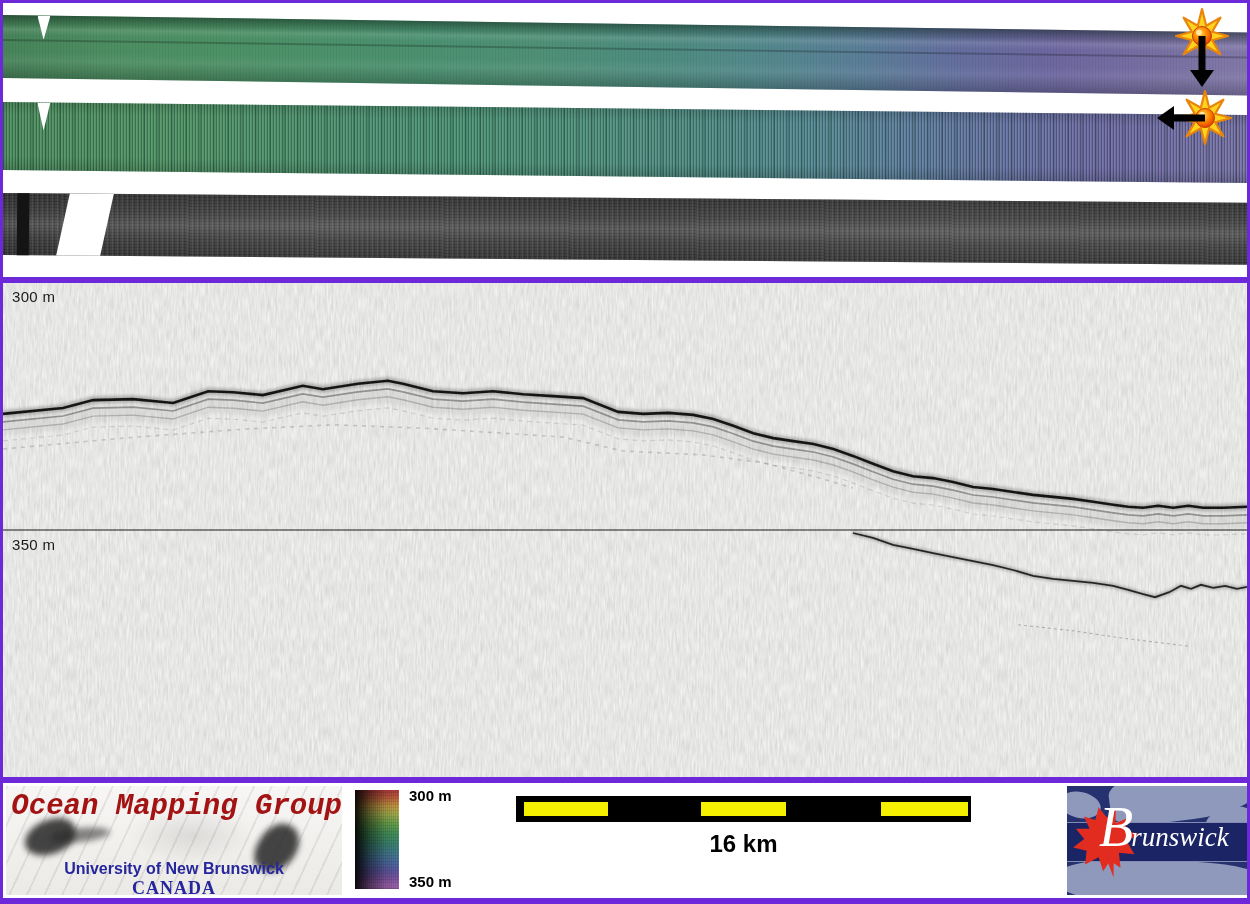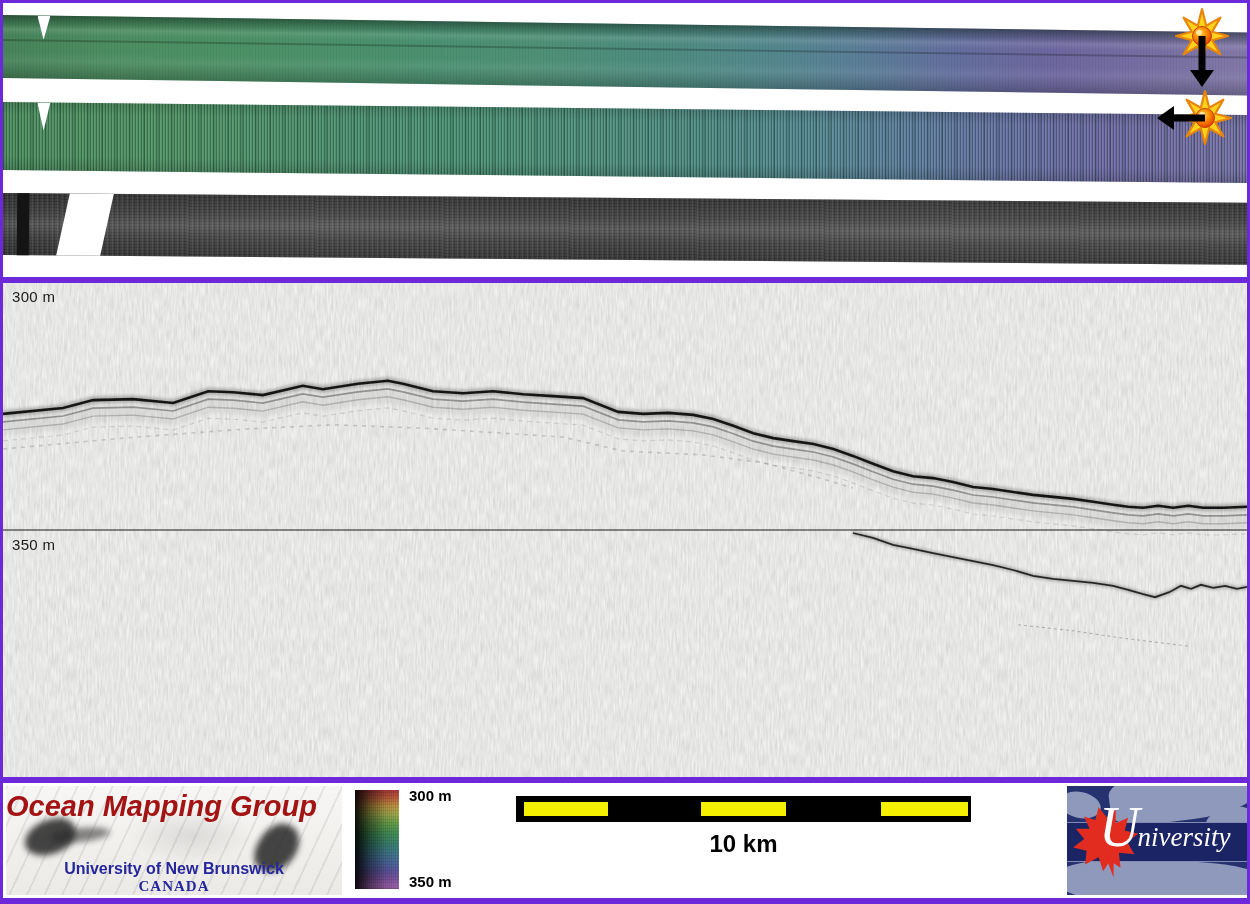--- a/index.html
+++ b/index.html
@@ -44,26 +44,26 @@
   .footer{position:absolute;left:3px;top:783px;width:1244px;height:115px;background:#fff;}
   .omg{position:absolute;left:3px;top:3px;width:336px;height:109px;overflow:hidden;
     background:
       repeating-linear-gradient(115deg, rgba(70,70,70,0.10) 0 2px, transparent 2px 16px),
       radial-gradient(90px 40px at 55% 45%, rgba(140,140,140,0.22), transparent 70%),
       linear-gradient(180deg,#f7f6f4,#eceae7);}
   .omg-blob{position:absolute;background:#262626;filter:blur(3px);opacity:0.85;}
   .omg-blob1{left:18px;top:34px;width:52px;height:34px;border-radius:60% 40% 55% 45%;transform:rotate(-14deg);}
   .omg-blob1b{left:44px;top:42px;width:60px;height:14px;border-radius:50%;transform:rotate(-6deg);opacity:0.55;}
   .omg-blob2{left:252px;top:36px;width:38px;height:52px;border-radius:55% 45% 60% 40%;transform:rotate(28deg);}
-  .omg-title{position:relative;z-index:2;margin-top:4px;text-align:left;color:#a31313;
-    font-family:Liberation Sans, sans-serif;font-style:italic;font-weight:bold;font-size:29px;}
+  .omg-title{position:relative;z-index:2;margin-top:4px;text-align:right;color:#a31313;
+    font-family:Liberation Mono, monospace;font-style:italic;font-weight:bold;font-size:29px;}
   .omg-sub{position:absolute;z-index:2;left:0;right:0;top:74px;text-align:center;color:#26269d;
     font-family:Liberation Sans, sans-serif;font-weight:bold;font-size:16px;}
   .omg-country{position:absolute;z-index:2;left:0;right:0;top:92px;text-align:center;color:#26269d;
-    font-family:"Liberation Serif",serif;font-weight:bold;font-size:15px;letter-spacing:1px;}
+    font-family:"Liberation Serif",serif;font-weight:bold;font-size:18px;letter-spacing:1px;}
   .colorbar{position:absolute;left:352px;top:7px;width:44px;height:99px;
     background:
       repeating-linear-gradient(90deg, rgba(0,0,0,0.10) 0 1px, transparent 1px 2px),
       repeating-linear-gradient(0deg, rgba(0,0,0,0.08) 0 1px, transparent 1px 3px),
       linear-gradient(90deg, rgba(0,0,0,0.92), rgba(0,0,0,0.45) 35%, rgba(0,0,0,0.10) 70%, rgba(0,0,0,0) 100%),
       linear-gradient(180deg,#b13b3b 0%,#c2613c 8%,#c79a45 16%,#a8b04e 24%,#6aa64e 34%,#46955c 44%,#3d8a74 54%,#447d92 64%,#4f6ba4 74%,#6159a4 82%,#8257a5 90%,#a366b2 97%,#8c5a9d 100%);}
   .cb-label{position:absolute;left:406px;font-size:15px;font-weight:bold;color:#000;}
   .cb-top{top:4px;} .cb-bottom{top:90px;}
   .scalebar{position:absolute;left:513px;top:13px;width:455px;height:26px;background:#000;}
   .seg{position:absolute;top:6px;height:14px;background:#f5ef00;}
@@ -191,30 +191,30 @@
 
     <div class="colorbar"></div>
     <div class="cb-label cb-top">300 m</div>
     <div class="cb-label cb-bottom">350 m</div>
 
     <div class="scalebar">
       <div class="seg seg1"></div>
       <div class="seg seg2"></div>
       <div class="seg seg3"></div>
     </div>
-    <div class="scale-label">10 km</div>
+    <div class="scale-label">16 km</div>
 
     <div class="arcticnet">
       <div class="an-land an-land1"></div>
       <div class="an-land an-land2"></div>
       <div class="an-land an-land3"></div>
       <div class="an-land an-land4"></div>
       <div class="an-band"></div>
       <svg class="an-leaf" width="74" height="96" viewBox="0 0 100 100">
         <g transform="rotate(-12 50 50)">
           <path fill="#e22c20" d="M50 2 L58 18 L72 10 L68 28 L86 24 L78 40 L95 48 L78 56 L84 74 L64 68 L62 88 L50 76 L38 88 L36 68 L16 74 L22 56 L5 48 L22 40 L14 24 L32 28 L28 10 L42 18 Z"></path>
           <path fill="#e22c20" d="M46 72 L50 99 L56 72 Z"></path>
         </g>
       </svg>
-      <div class="an-text">University</div>
+      <div class="an-text">Brunswick</div>
     </div>
   </div>
 </div>
 
 </body></html>

